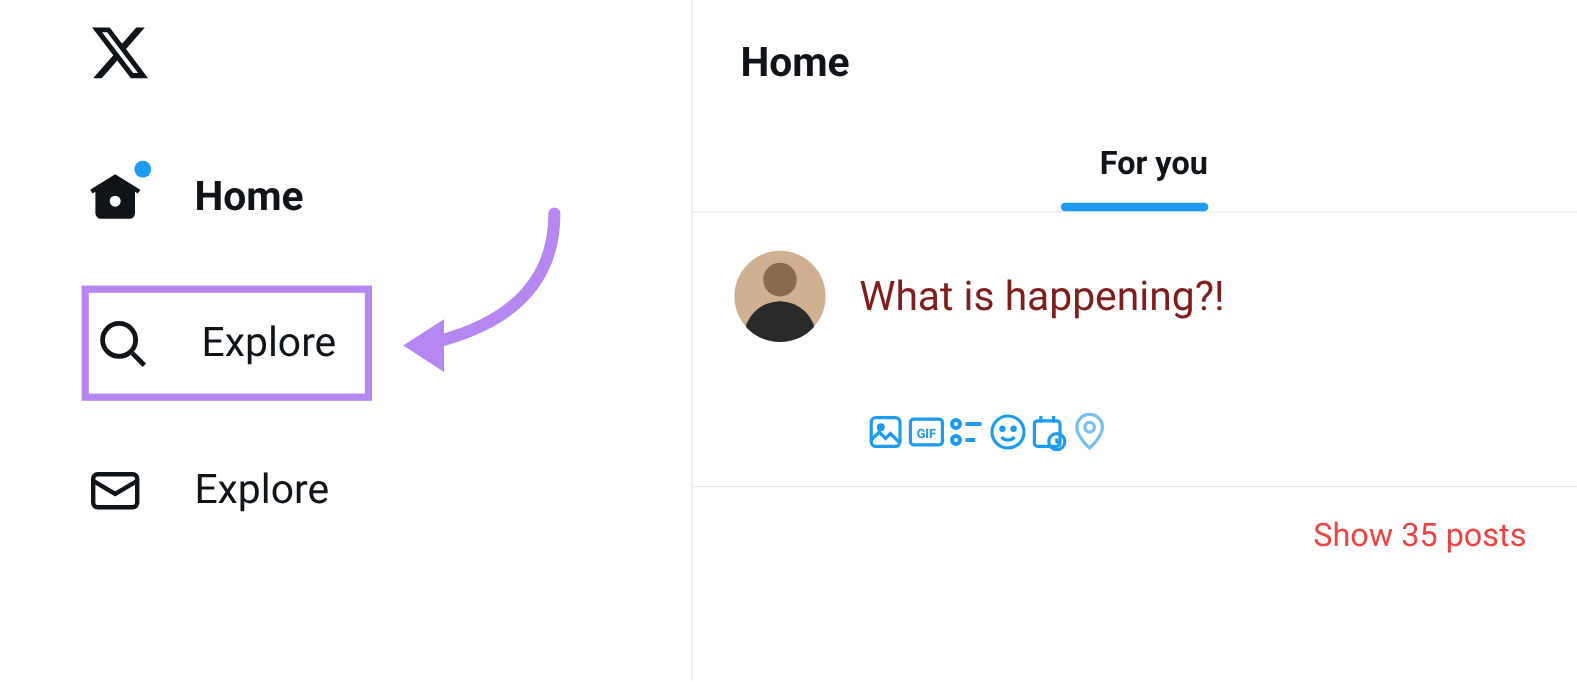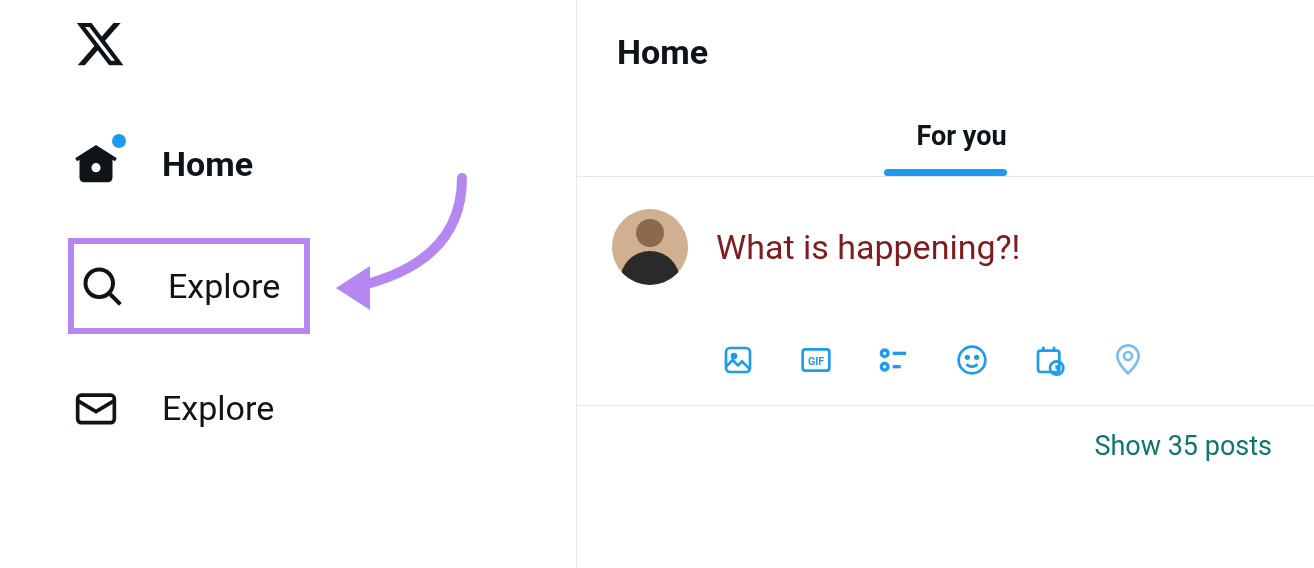--- a/index.html
+++ b/index.html
@@ -138,39 +138,38 @@
       height: 44px;
       background: #2a2a2a;
       border-radius: 30px 30px 0 0;
     }
     .compose-placeholder {
       font-size: 34px;
       color: #7f1d1d;
     }
     .compose-toolbar {
       display: flex;
-      gap: 44px;
       padding: 58px 0 28px 144px;
       border-bottom: 1px solid #e1e8ed;
     }
     .toolbar-btn {
       width: 34px;
       height: 34px;
       display: flex;
       align-items: center;
       justify-content: center;
       cursor: pointer;
     }
     .show-posts {
       text-align: right;
       padding: 24px 42px 0 0;
     }
     .show-posts-link {
       font-size: 27px;
-      color: #0f766e;
+      color: #ef4444;
       cursor: pointer;
     }
     .arrow-annotation {
       position: absolute;
       left: 322px;
       top: 170px;
       pointer-events: none;
     }
   </style>
 </head>

